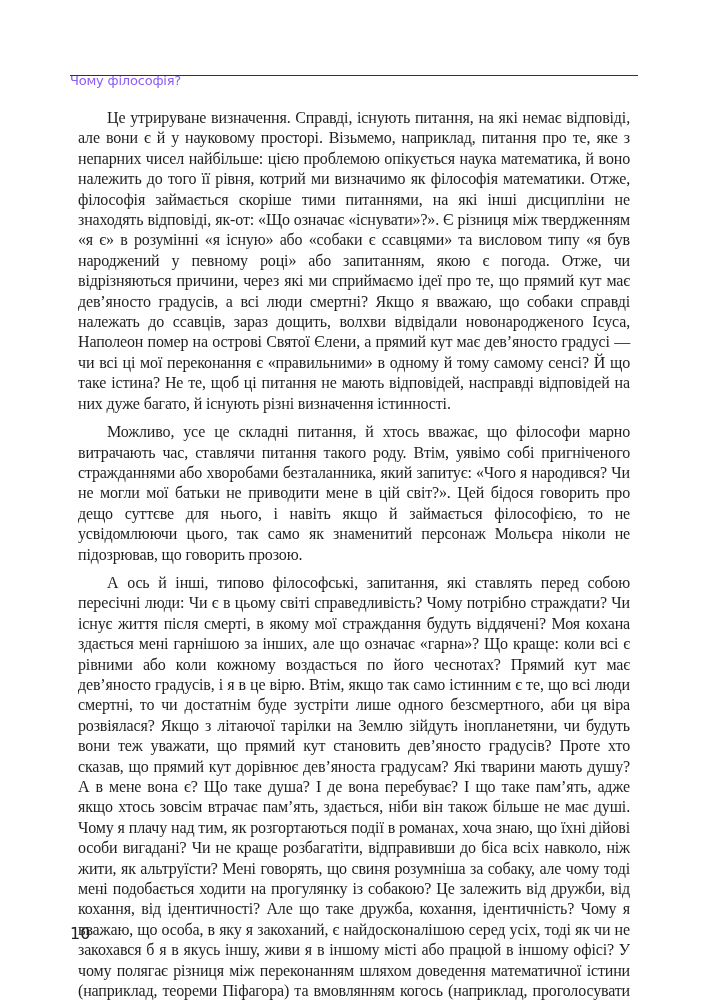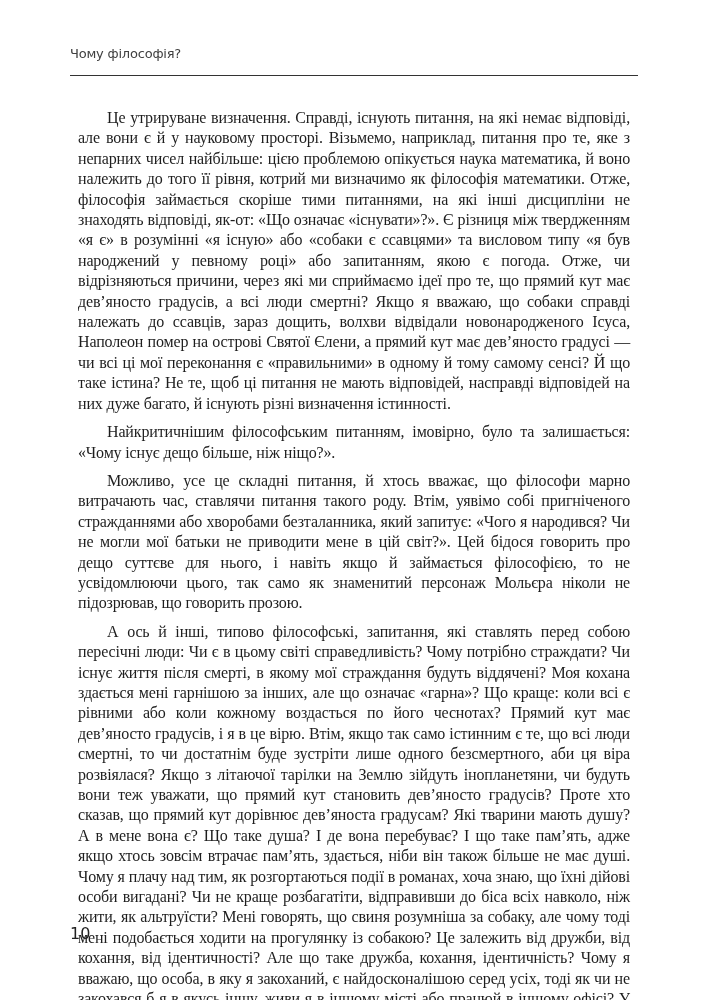--- a/index.html
+++ b/index.html
@@ -1,19 +1,19 @@
 <!DOCTYPE html>
 <html><head>
   <meta charset="utf-8">
   <style>
     html, body { margin: 0; padding: 0; background: #ffffff; }
     body { width: 708px; height: 1000px; position: relative; overflow: hidden; }
     .header {
-      position: absolute; left: 70px; top: 46px; width: 568px;
-      font-family: "DejaVu Sans", sans-serif; font-size: 13px; color: #404040;
+      position: absolute; left: 70px; top: 73px; width: 568px;
+      font-family: "DejaVu Sans", sans-serif; font-size: 13px; color: #8b5cf6;
       letter-spacing: -0.2px;
     }
     .rule {
       position: absolute; left: 70px; top: 75px; width: 568px; height: 0;
       border-top: 1.6px solid #333;
     }
     .body-text {
       position: absolute; left: 70px; top: 100px; width: 568px;
       font-family: "Liberation Serif", serif; font-size: 16px; line-height: 20.4px;
       color: #1e1e1e; text-align: justify;
@@ -26,18 +26,17 @@
     }
   </style>
 </head>
 <body>
 
 <div class="header">Чому філософія?</div>
 <div class="rule"></div>
 
 <div class="body-text">
   <p>Це утрируване визначення. Справді, існують питання, на які немає відповіді, але вони є й у науковому просторі. Візьмемо, наприклад, питання про те, яке з непарних чисел найбільше: цією проблемою опікується наука математика, й воно належить до того її рівня, котрий ми визначимо як філософія математики. Отже, філософія займа­ється скоріше тими питаннями, на які інші дисципліни не знаходять відповіді, як-от: «Що означає «існувати»?». Є різниця між твердженням «я є» в розумінні «я існую» або «собаки є ссавцями» та висловом типу «я був народжений у певному році» або запи­танням, якою є погода. Отже, чи відрізняються причини, через які ми сприймаємо ідеї про те, що прямий кут має дев’яносто градусів, а всі люди смертні? Якщо я вважаю, що собаки справді належать до ссавців, зараз дощить, волхви відвідали новонародженого Ісуса, Наполеон помер на острові Святої Єлени, а прямий кут має дев’яносто градусі — чи всі ці мої переконання є «правильними» в одному й тому самому сенсі? Й що таке істина? Не те, щоб ці питання не мають відповідей, насправді відповідей на них дуже багато, й існують різні визначення істинності.</p>
-  <p>Найкритичнішим філософським питанням, імовірно, було та залишається: «Чому існує дещо більше, ніж ніщо?».</p>
   <p>Можливо, усе це складні питання, й хтось вважає, що філософи марно витрачають час, ставлячи питання такого роду. Втім, уявімо собі пригніченого стражданнями або хворобами безталанника, який запитує: «Чого я народився? Чи не могли мої батьки не приводити мене в цій світ?». Цей бідося говорить про дещо суттєве для нього, і навіть якщо й займається філософією, то не усвідомлюючи цього, так само як знаменитий персонаж Мольєра ніколи не підозрював, що говорить прозою.</p>
   <p>А ось й інші, типово філософські, запитання, які ставлять перед собою пересічні люди: Чи є в цьому світі справедливість? Чому потрібно страждати? Чи існує жит­тя після смерті, в якому мої страждання будуть віддячені? Моя кохана здається мені гарнішою за інших, але що означає «гарна»? Що краще: коли всі є рівними або коли кожному воздасться по його чеснотах? Прямий кут має дев’яносто градусів, і я в це вірю. Втім, якщо так само істинним є те, що всі люди смертні, то чи достатнім буде зу­стріти лише одного безсмертного, аби ця віра розвіялася? Якщо з літаючої тарілки на Землю зійдуть інопланетяни, чи будуть вони теж уважати, що прямий кут становить дев’яносто градусів? Проте хто сказав, що прямий кут дорівнює дев’яноста градусам? Які тварини мають душу? А в мене вона є? Що таке душа? І де вона перебуває? І що таке пам’ять, адже якщо хтось зовсім втрачає пам’ять, здається, ніби він також більше не має душі. Чому я плачу над тим, як розгортаються події в романах, хоча знаю, що їхні дійові особи вигадані? Чи не краще розбагатіти, відправивши до біса всіх навколо, ніж жити, як альтруїсти? Мені говорять, що свиня розумніша за собаку, але чому тоді мені подобається ходити на прогулянку із собакою? Це залежить від дружби, від ко­хання, від ідентичності? Але що таке дружба, кохання, ідентичність? Чому я вважаю, що особа, в яку я закоханий, є найдосконалішою серед усіх, тоді як чи не закохався б я в якусь іншу, живи я в іншому місті або працюй в іншому офісі? У чому полягає різ­ниця між переконанням шляхом доведення математичної істини (наприклад, теореми Піфагора) та вмовлянням когось (наприклад, проголосувати за ту чи іншу партію)? Якщо доведення теореми здається «раціональним», то переконання проголосувати за­лежить від «ірраціонального» вибору? Або від вибору суто «розважливого»? Доведення теореми не торкається почуттів, тоді як рішення проголосувати ґрунтується також на</p>
 </div>
 
 <div class="page-number">10</div>
 
 </body></html>

